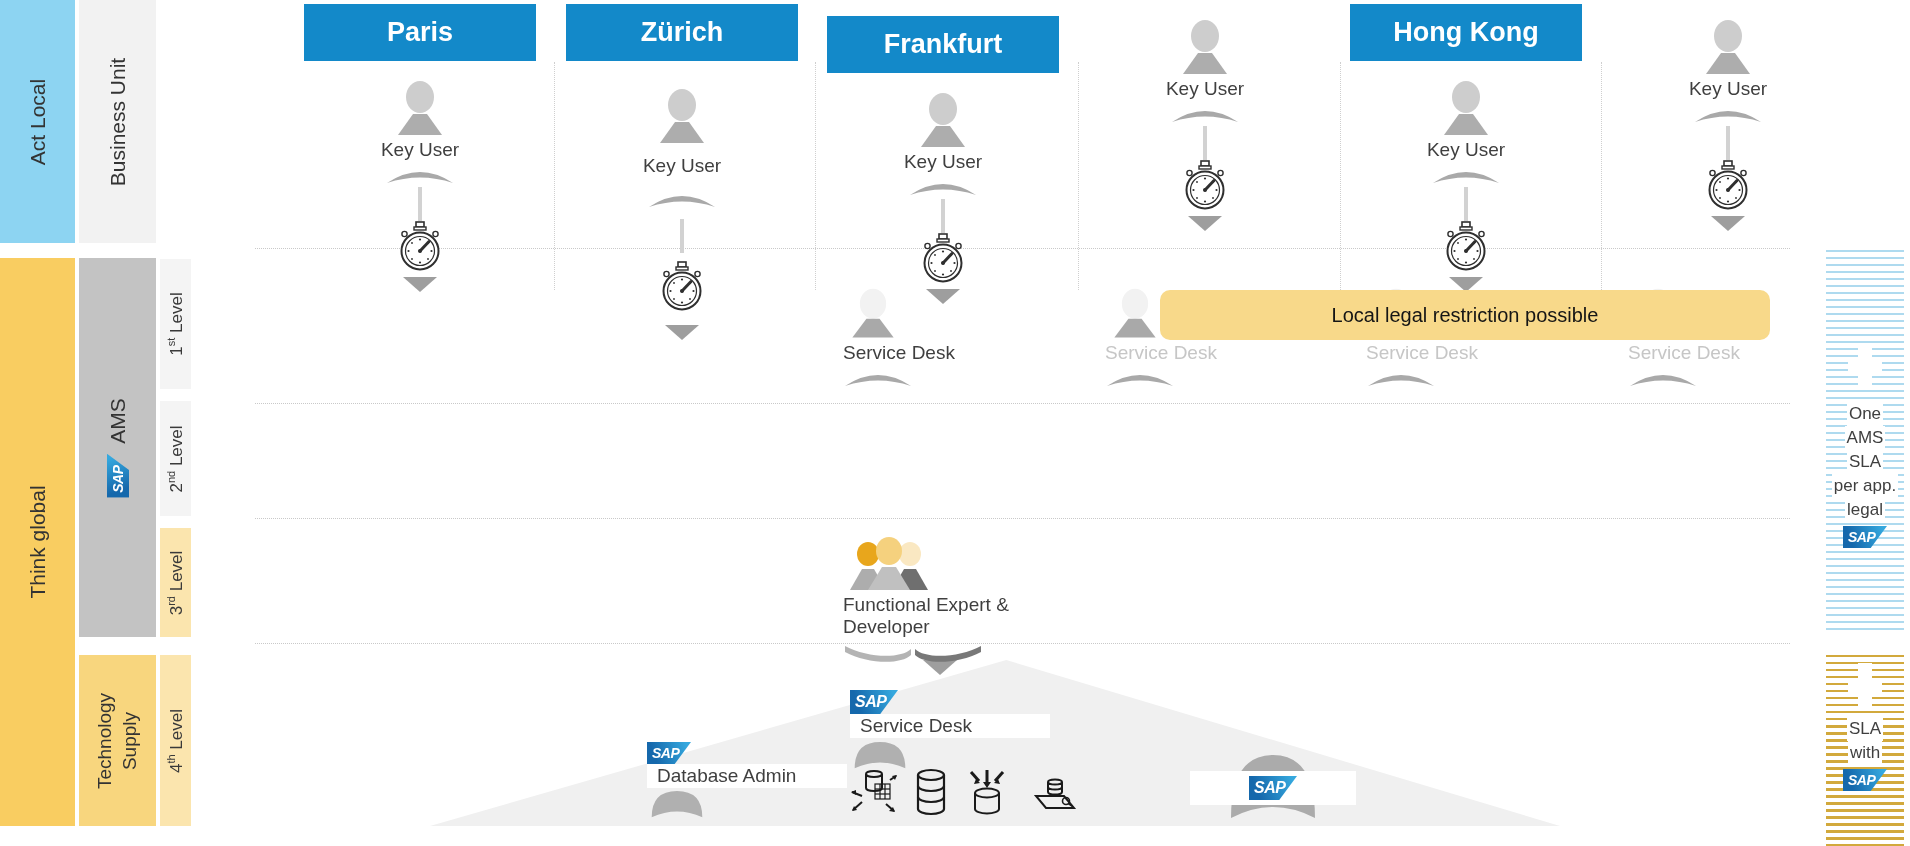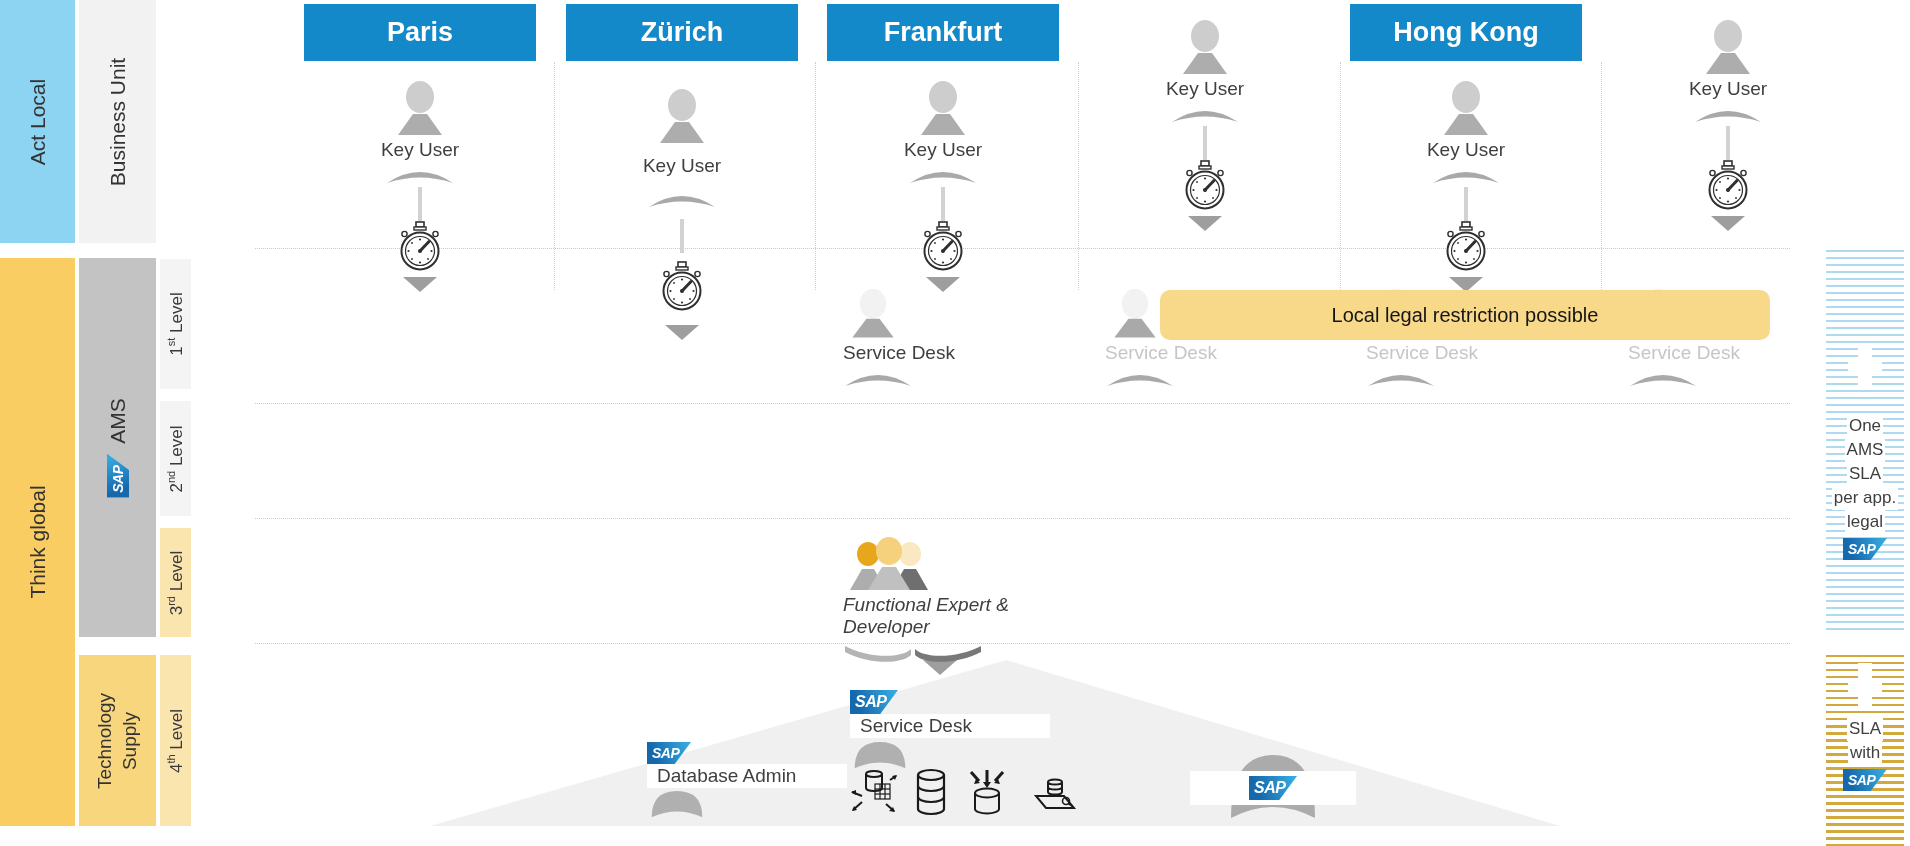--- a/index.html
+++ b/index.html
@@ -172,21 +172,21 @@
     <svg width="70" height="22" viewBox="0 0 70 22" style="margin-top:2px;">
         <use href="#g-bracket"></use>
       </svg>
     <div class="vline"></div>
     <svg width="48" height="52" viewBox="0 0 48 52">
         <use href="#g-watch"></use>
       </svg>
     <div class="arrow-down" style="margin-top:4px;"></div>
   </div>
 
-  <div class="col" style="left:843px;">
+  <div class="col" style="left:843px;margin-top:12px;">
     <div class="cityhdr">Frankfurt</div>
     <svg width="64" height="58" viewBox="0 0 64 58" style="margin-top:18px;">
         <use href="#g-person"></use>
       </svg>
     <div class="rolelabel" style="margin-top:2px;">Key User</div>
     <svg width="70" height="22" viewBox="0 0 70 22" style="margin-top:2px;">
         <use href="#g-bracket"></use>
       </svg>
     <div class="vline"></div>
     <svg width="48" height="52" viewBox="0 0 48 52">
@@ -276,21 +276,21 @@
     <svg width="70" height="22" viewBox="0 0 70 22" style="margin-top:2px;">
         <use href="#g-bracket"></use>
       </svg>
   </div>
 
   <div class="banner">
     <span>Local legal restriction possible</span>
   </div>
 
 
-  <div class="rowblock" style="left:843px;top:536px;font-style:italic;">
+  <div class="rowblock" style="left:843px;top:536px;">
     <svg width="92" height="54" viewBox="0 0 88 54">
       <ellipse cx="23" cy="18" rx="11" ry="12" fill="#e8a61c"></ellipse>
         <path d="M5,54 L17,33 h12 L41,54 Z" fill="#adadad"></path>
       <ellipse cx="65" cy="18" rx="11" ry="12" fill="#fae8c2"></ellipse>
         <path d="M47,54 L59,33 h12 L83,54 Z" fill="#6f6f6f"></path>
       <ellipse cx="44" cy="15" rx="13" ry="14" fill="#f5d17e"></ellipse>
         <path d="M23,54 L37,31 h14 L65,54 Z" fill="#c0c0c0"></path>
     </svg>
     <div class="rolelabel" style="margin-top:4px;">Functional Expert &amp; Developer</div>
     <svg width="140" height="24" viewBox="0 0 140 24" style="margin-top:2px;">
@@ -365,21 +365,21 @@
   </svg>
   <div class="sapbox">
     <span class="sap"><span>SAP</span></span>
   </div>
 
   <div class="rail blue">
     <div class="plus" style="margin-top:96px;">
         <div class="pv"></div>
         <div class="ph"></div>
       </div>
-    <div class="railtext" style="margin-top:24px;">
+    <div class="railtext" style="margin-top:12px;">
       <span>One</span><br>
       <span>AMS</span><br>
       <span>SLA</span><br>
       <span>per app.</span><br>
       <span>legal</span>
     </div>
     <span class="sap small" style="margin-top:4px;"><span>SAP</span></span>
   </div>
 
   <div class="rail gold">

